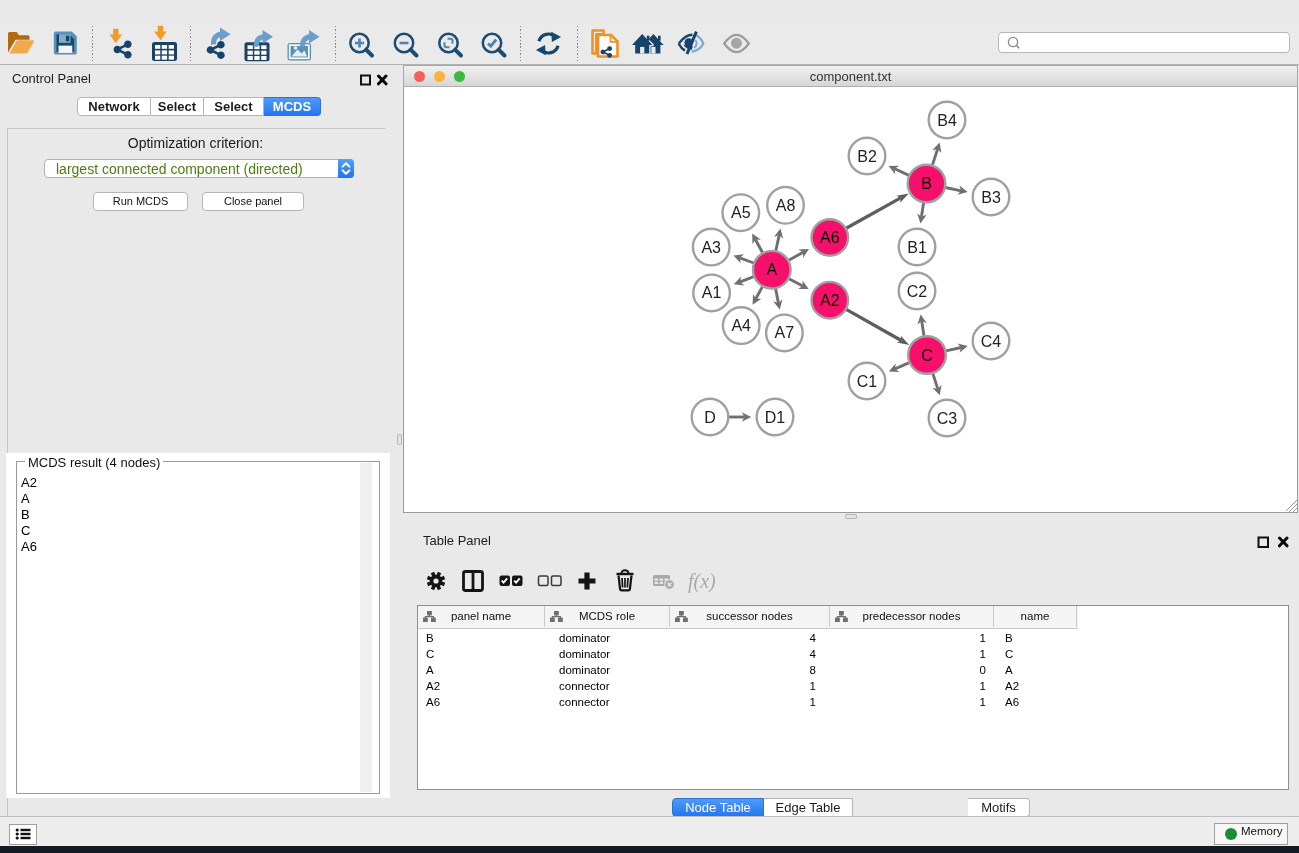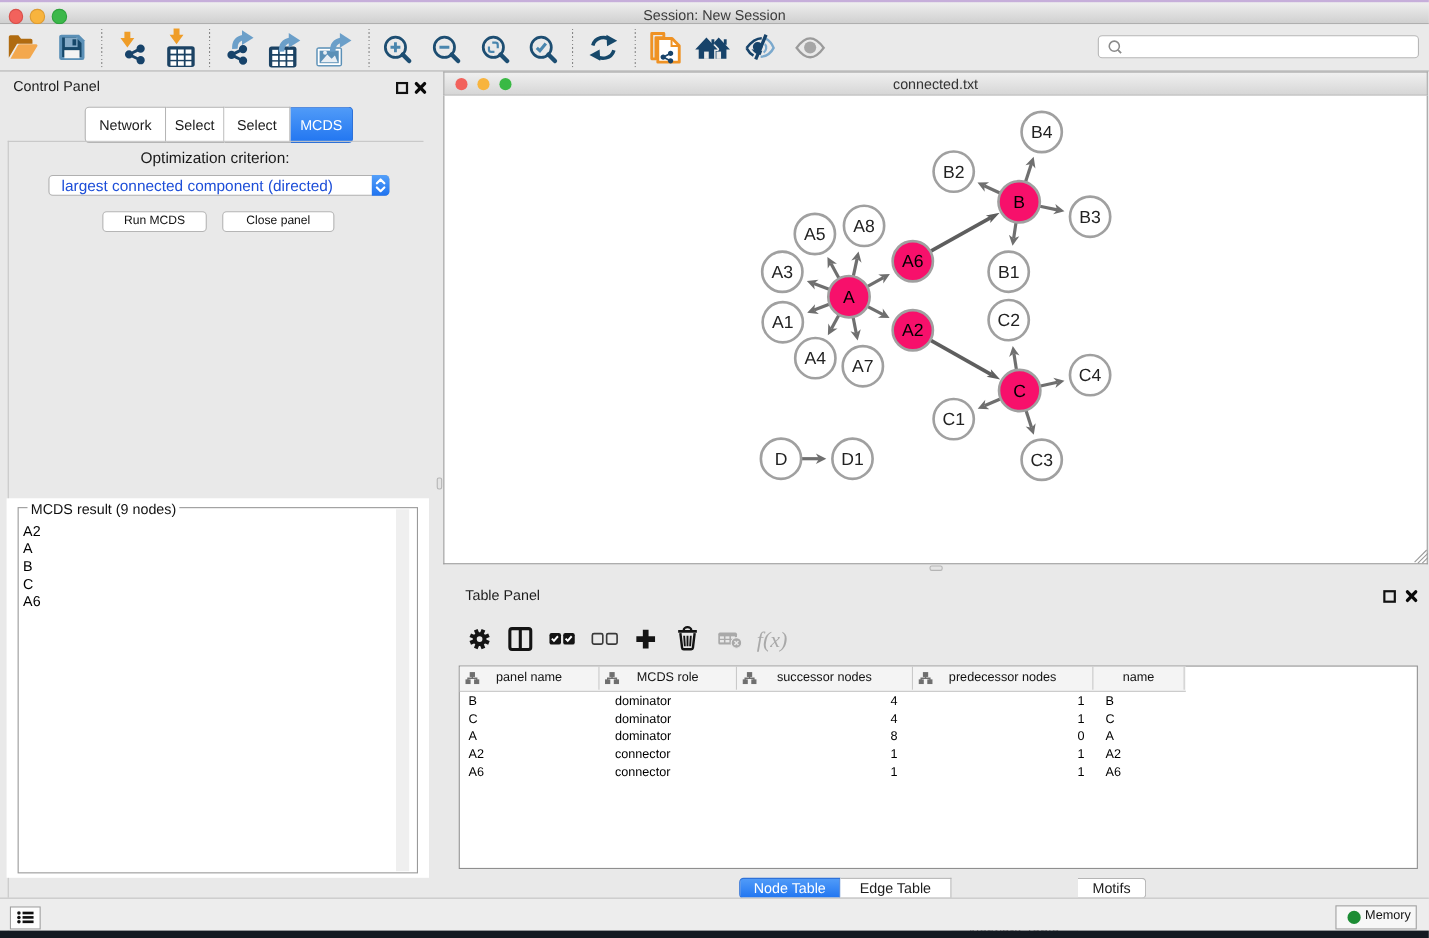--- a/index.html
+++ b/index.html
@@ -9,28 +9,28 @@
 #titlebar{position:absolute;left:0;top:0;width:1299px;height:22px;background:linear-gradient(#efefef,#d0d0d0);border-top:2px solid #c6aeda;border-bottom:1px solid #a9a9a9;box-sizing:border-box;}
 #titlebar .tl{position:absolute;top:6px;width:11.5px;height:11.5px;border-radius:50%;}
 #titlebar .title{position:absolute;left:0;right:0;top:4px;text-align:center;font-size:13px;color:#3c3c3c;}
 
 #toolbar{position:absolute;left:0;top:22px;width:1299px;height:43px;background:#eaeaea;border-bottom:1px solid #b3b3b3;box-sizing:border-box;}
 .vsep{position:absolute;top:4px;height:35px;width:1.4px;background-image:repeating-linear-gradient(to bottom,#878787 0 1.5px,transparent 1.5px 3.4px);}
 #search{position:absolute;left:998px;top:10px;width:292px;height:21px;background:#fff;border:1px solid #b7b7b7;border-radius:4px;box-sizing:border-box;}
 
 #cp{position:absolute;left:0;top:65px;width:391px;height:751px;}
 
-.segbar{position:absolute;display:flex;height:33px;font-size:13px;}
+.segbar{position:absolute;display:flex;height:19px;font-size:13px;font-weight:bold;}
 .seg{background:#fff;border:1px solid #b5b5b5;border-left:none;color:#1c1c1c;display:flex;align-items:center;justify-content:center;box-sizing:border-box;}
 .seg.first{border-left:1px solid #b5b5b5;border-radius:4px 0 0 4px;}
 .seg.last{border-radius:0 4px 4px 0;}
 .seg.sel{background:linear-gradient(#509bf8,#2276f1);color:#fff;border-color:#2e71d8;text-align:right;}
 
 #optlabel{position:absolute;left:0;width:391px;top:70px;text-align:center;font-size:14px;color:#1a1a1a;}
-#combo{position:absolute;left:44px;top:94px;width:310px;height:19px;background:#fff;border:1px solid #b0b0b0;border-radius:4px;box-sizing:border-box;font-size:14px;color:#1d4ed8;}
+#combo{position:absolute;left:44px;top:94px;width:310px;height:19px;background:#fff;border:1px solid #b0b0b0;border-radius:4px;box-sizing:border-box;font-size:14px;color:#4d7c0f;}
 #combo .txt{position:absolute;left:11px;top:1px;}
 #combo .step{position:absolute;right:-1px;top:-1px;width:16px;height:19px;background:linear-gradient(#55a0f9,#1f73f0);border-radius:0 4px 4px 0;}
 .btn{position:absolute;height:19px;background:#fff;border:1px solid #b5b5b5;border-radius:4px;box-sizing:border-box;font-size:11px;color:#111;text-align:center;line-height:17px;}
 #mcdswhite{position:absolute;left:6px;top:388px;width:384px;height:345px;background:#fff;}
 #fieldset{position:absolute;left:10px;top:8px;width:364px;height:333px;border:1px solid #9a9a9a;box-sizing:border-box;}
 #fieldset .legend{position:absolute;left:8px;top:-7px;background:#fff;padding:0 3px;font-size:13px;color:#111;}
 #fieldset .list{position:absolute;left:4px;top:13px;font-size:13px;color:#000;line-height:15.9px;}
 #fieldset .sb{position:absolute;right:7px;top:1px;width:12px;height:329px;background:#efefef;}
 
 #netwin{position:absolute;left:403px;top:65px;width:895px;height:448px;}
@@ -52,26 +52,20 @@
 #status{position:absolute;left:0;top:816px;width:1299px;height:30px;background:#ededed;border-top:1px solid #c0c0c0;box-sizing:border-box;}
 #lstbtn{position:absolute;left:9px;top:7px;width:28px;height:21px;background:#fdfdfd;border:1.5px solid #9f9f9f;box-sizing:border-box;}
 #membtn{position:absolute;left:1214px;top:6px;width:74px;height:22px;background:#f7f7f7;border:1px solid #9f9f9f;box-sizing:border-box;font-size:11.5px;color:#111;}
 #desk{position:absolute;left:0;top:846px;width:1299px;height:7px;background:#141a22;}
 .handle{position:absolute;background:#e4e4e4;border:1px solid #b5b5b5;box-sizing:border-box;border-radius:2px;}
 </style>
 </head>
 <body>
 <div id="app">
 
-<div id="titlebar">
-  <div class="tl" style="left:7.5px;background:#f2625c;border:0.5px solid #d8504b;"></div>
-  <div class="tl" style="left:27px;background:#f8b43e;border:0.5px solid #dd9b33;"></div>
-  <div class="tl" style="left:47px;background:#3cb84a;border:0.5px solid #2da23d;"></div>
-  <div class="title">Session: New Session</div>
-</div>
 
 <div id="toolbar">
   <div class="vsep" style="left:92px"></div>
   <div class="vsep" style="left:190px"></div>
   <div class="vsep" style="left:335px"></div>
   <div class="vsep" style="left:520px"></div>
   <div class="vsep" style="left:577px"></div>
   <svg id="tbicons" width="1299" height="43" style="position:absolute;left:0;top:0">
         <g transform="translate(20.5,21)">
           <path d="M -12.5 9.5 L -12.5 -9.5 a 1.5 1.5 0 0 1 1.5 -1.5 h 7.2 l 2.4 3.2 h 8.9 a 1.5 1.5 0 0 1 1.5 1.5 v 3 h -14 Z" fill="#b06b10"></path>
@@ -213,33 +207,33 @@
               <path d="M 4.6 7.6 L 8 4.2 L 11.4 7.6"></path>
               <path d="M 4.6 11.4 L 8 14.8 L 11.4 11.4"></path>
             </g>
           </svg>
     </div>
   </div>
   <div class="btn" style="left:93px;top:127px;width:95px;">Run MCDS</div>
   <div class="btn" style="left:202px;top:127px;width:102px;">Close panel</div>
   <div id="mcdswhite">
     <div id="fieldset">
-      <div class="legend">MCDS result (9 nodes)</div>
+      <div class="legend">MCDS result (4 nodes)</div>
       <div class="sb"></div>
       <div class="list">A2<br>A<br>B<br>C<br>A6</div>
     </div>
   </div>
 </div>
 
 <div id="netwin">
   <div id="nw-title">
     <div class="tl" style="position:absolute;left:10px;top:5px;width:11px;height:11px;border-radius:50%;background:#f2625c;"></div>
     <div class="tl" style="position:absolute;left:30px;top:5px;width:11px;height:11px;border-radius:50%;background:#f8b43e;"></div>
     <div class="tl" style="position:absolute;left:50px;top:5px;width:11px;height:11px;border-radius:50%;background:#39b944;"></div>
-    <div class="t">connected.txt</div>
+    <div class="t">component.txt</div>
   </div>
   <div id="nw-canvas">
     <svg id="gsvg" width="893" height="424" viewBox="404 87 893 424" style="position:absolute;left:0;top:0" font-family="Liberation Sans, sans-serif">
           <g stroke="#6f6f6f" stroke-width="2.9" fill="none">
             <line x1="762.6" y1="252.7" x2="755.4" y2="239.5"></line>
             <line x1="775.8" y1="250.8" x2="779.2" y2="235.1"></line>
             <line x1="753.7" y1="263.0" x2="739.8" y2="257.8"></line>
             <line x1="753.8" y1="276.6" x2="740.1" y2="281.9"></line>
             <line x1="762.5" y1="286.6" x2="755.8" y2="298.8"></line>
             <line x1="775.6" y1="288.6" x2="778.4" y2="303.0"></line>
@@ -429,21 +423,21 @@
       <div class="th" style="left:576px;width:83px;border-right:1px solid #c9c9c9;"><span>name</span></div>
     </div>
     <div class="cell" style="left:8px;top:24px;">B<br>C<br>A<br>A2<br>A6</div>
     <div class="cell" style="left:141px;top:24px;">dominator<br>dominator<br>dominator<br>connector<br>connector</div>
     <div class="cell" style="left:300px;top:24px;width:98px;text-align:right;">4<br>4<br>8<br>1<br>1</div>
     <div class="cell" style="left:470px;top:24px;width:98px;text-align:right;">1<br>1<br>0<br>1<br>1</div>
     <div class="cell" style="left:587px;top:24px;">B<br>C<br>A<br>A2<br>A6</div>
   </div>
   <div id="bottabs">
     <div class="seg sel first" style="width:92px;">Node Table</div>
-    <div class="seg" style="width:101px;">Edge Table</div>
+    <div class="seg" style="width:89px;">Edge Table</div>
     <div class="seg" style="width:115px;margin-top:48px;">Network Table</div>
     <div class="seg last" style="width:62px;">Motifs</div>
   </div>
 </div>
 
 <div id="status">
   <div id="lstbtn">
         <svg width="26" height="19" style="position:absolute;left:0px;top:0px;">
           <g fill="#111">
             <circle cx="7.2" cy="5" r="1.6"></circle>

